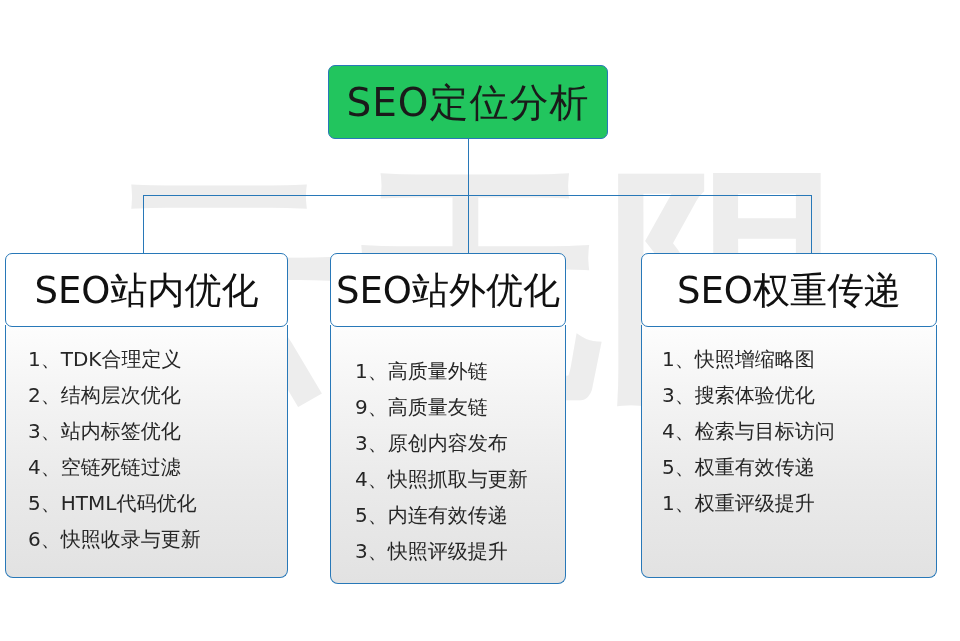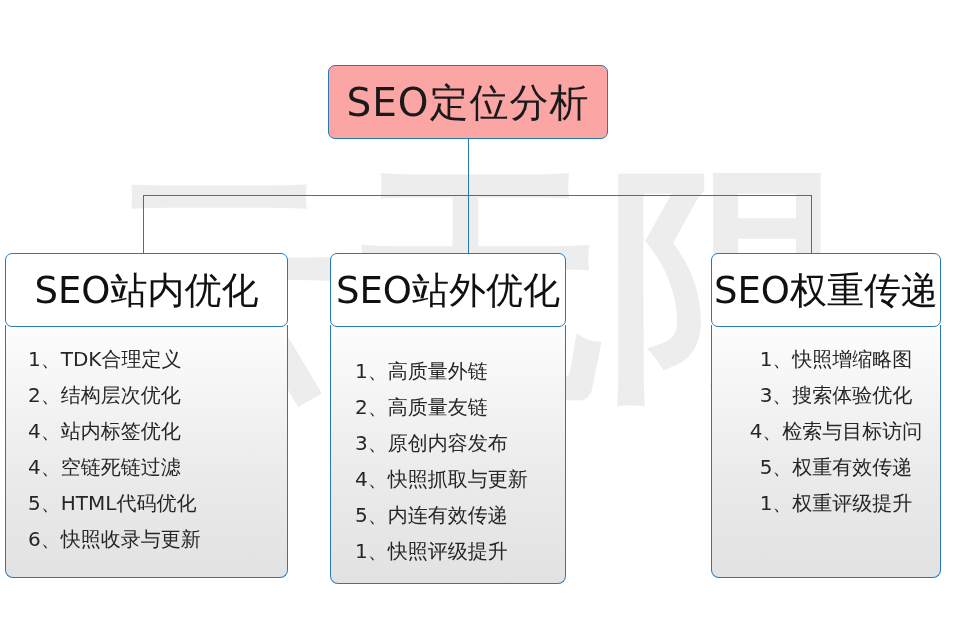--- a/index.html
+++ b/index.html
@@ -66,40 +66,40 @@
 
   .root-node {
     position: absolute;
     left: 328px;
     top: 65px;
     width: 280px;
     height: 74px;
     box-sizing: border-box;
     border: 1.6px solid #2878b8;
     border-radius: 7px;
-    background: #fca5a5;
+    background: #22c55e;
     display: flex;
     align-items: center;
     justify-content: center;
   }
   .root-title {
     font-size: 39px;
     color: #1a1a1a;
     letter-spacing: 1px;
     font-family: "DejaVu Sans", sans-serif;
     line-height: 1;
   }
 
   .column {
     position: absolute;
     top: 253px;
   }
   .col-1 { left: 5px;   width: 283px; }
   .col-2 { left: 330px; width: 236px; }
-  .col-3 { left: 711px; width: 230px; text-align: center; }
+  .col-3 { left: 641px; width: 296px; }
 
   .col-header {
     box-sizing: border-box;
     width: 100%;
     height: 74px;
     border: 1.6px solid #2878b8;
     border-radius: 7px;
     background: #ffffff;
     display: flex;
     align-items: center;
@@ -166,40 +166,40 @@
   </div>
 
   <div class="column col-1">
     <div class="col-header">
       <span class="col-header-title">SEO站内优化</span>
     </div>
     <div class="col-body">
       <ul class="item-list">
         <li>1、TDK合理定义</li>
         <li>2、结构层次优化</li>
-        <li>4、站内标签优化</li>
+        <li>3、站内标签优化</li>
         <li>4、空链死链过滤</li>
         <li>5、HTML代码优化</li>
         <li>6、快照收录与更新</li>
       </ul>
     </div>
   </div>
 
   <div class="column col-2">
     <div class="col-header">
       <span class="col-header-title">SEO站外优化</span>
     </div>
     <div class="col-body">
       <ul class="item-list">
         <li>1、高质量外链</li>
-        <li>2、高质量友链</li>
+        <li>9、高质量友链</li>
         <li>3、原创内容发布</li>
         <li>4、快照抓取与更新</li>
         <li>5、内连有效传递</li>
-        <li>1、快照评级提升</li>
+        <li>3、快照评级提升</li>
       </ul>
     </div>
   </div>
 
   <div class="column col-3">
     <div class="col-header">
       <span class="col-header-title">SEO权重传递</span>
     </div>
     <div class="col-body">
       <ul class="item-list">

